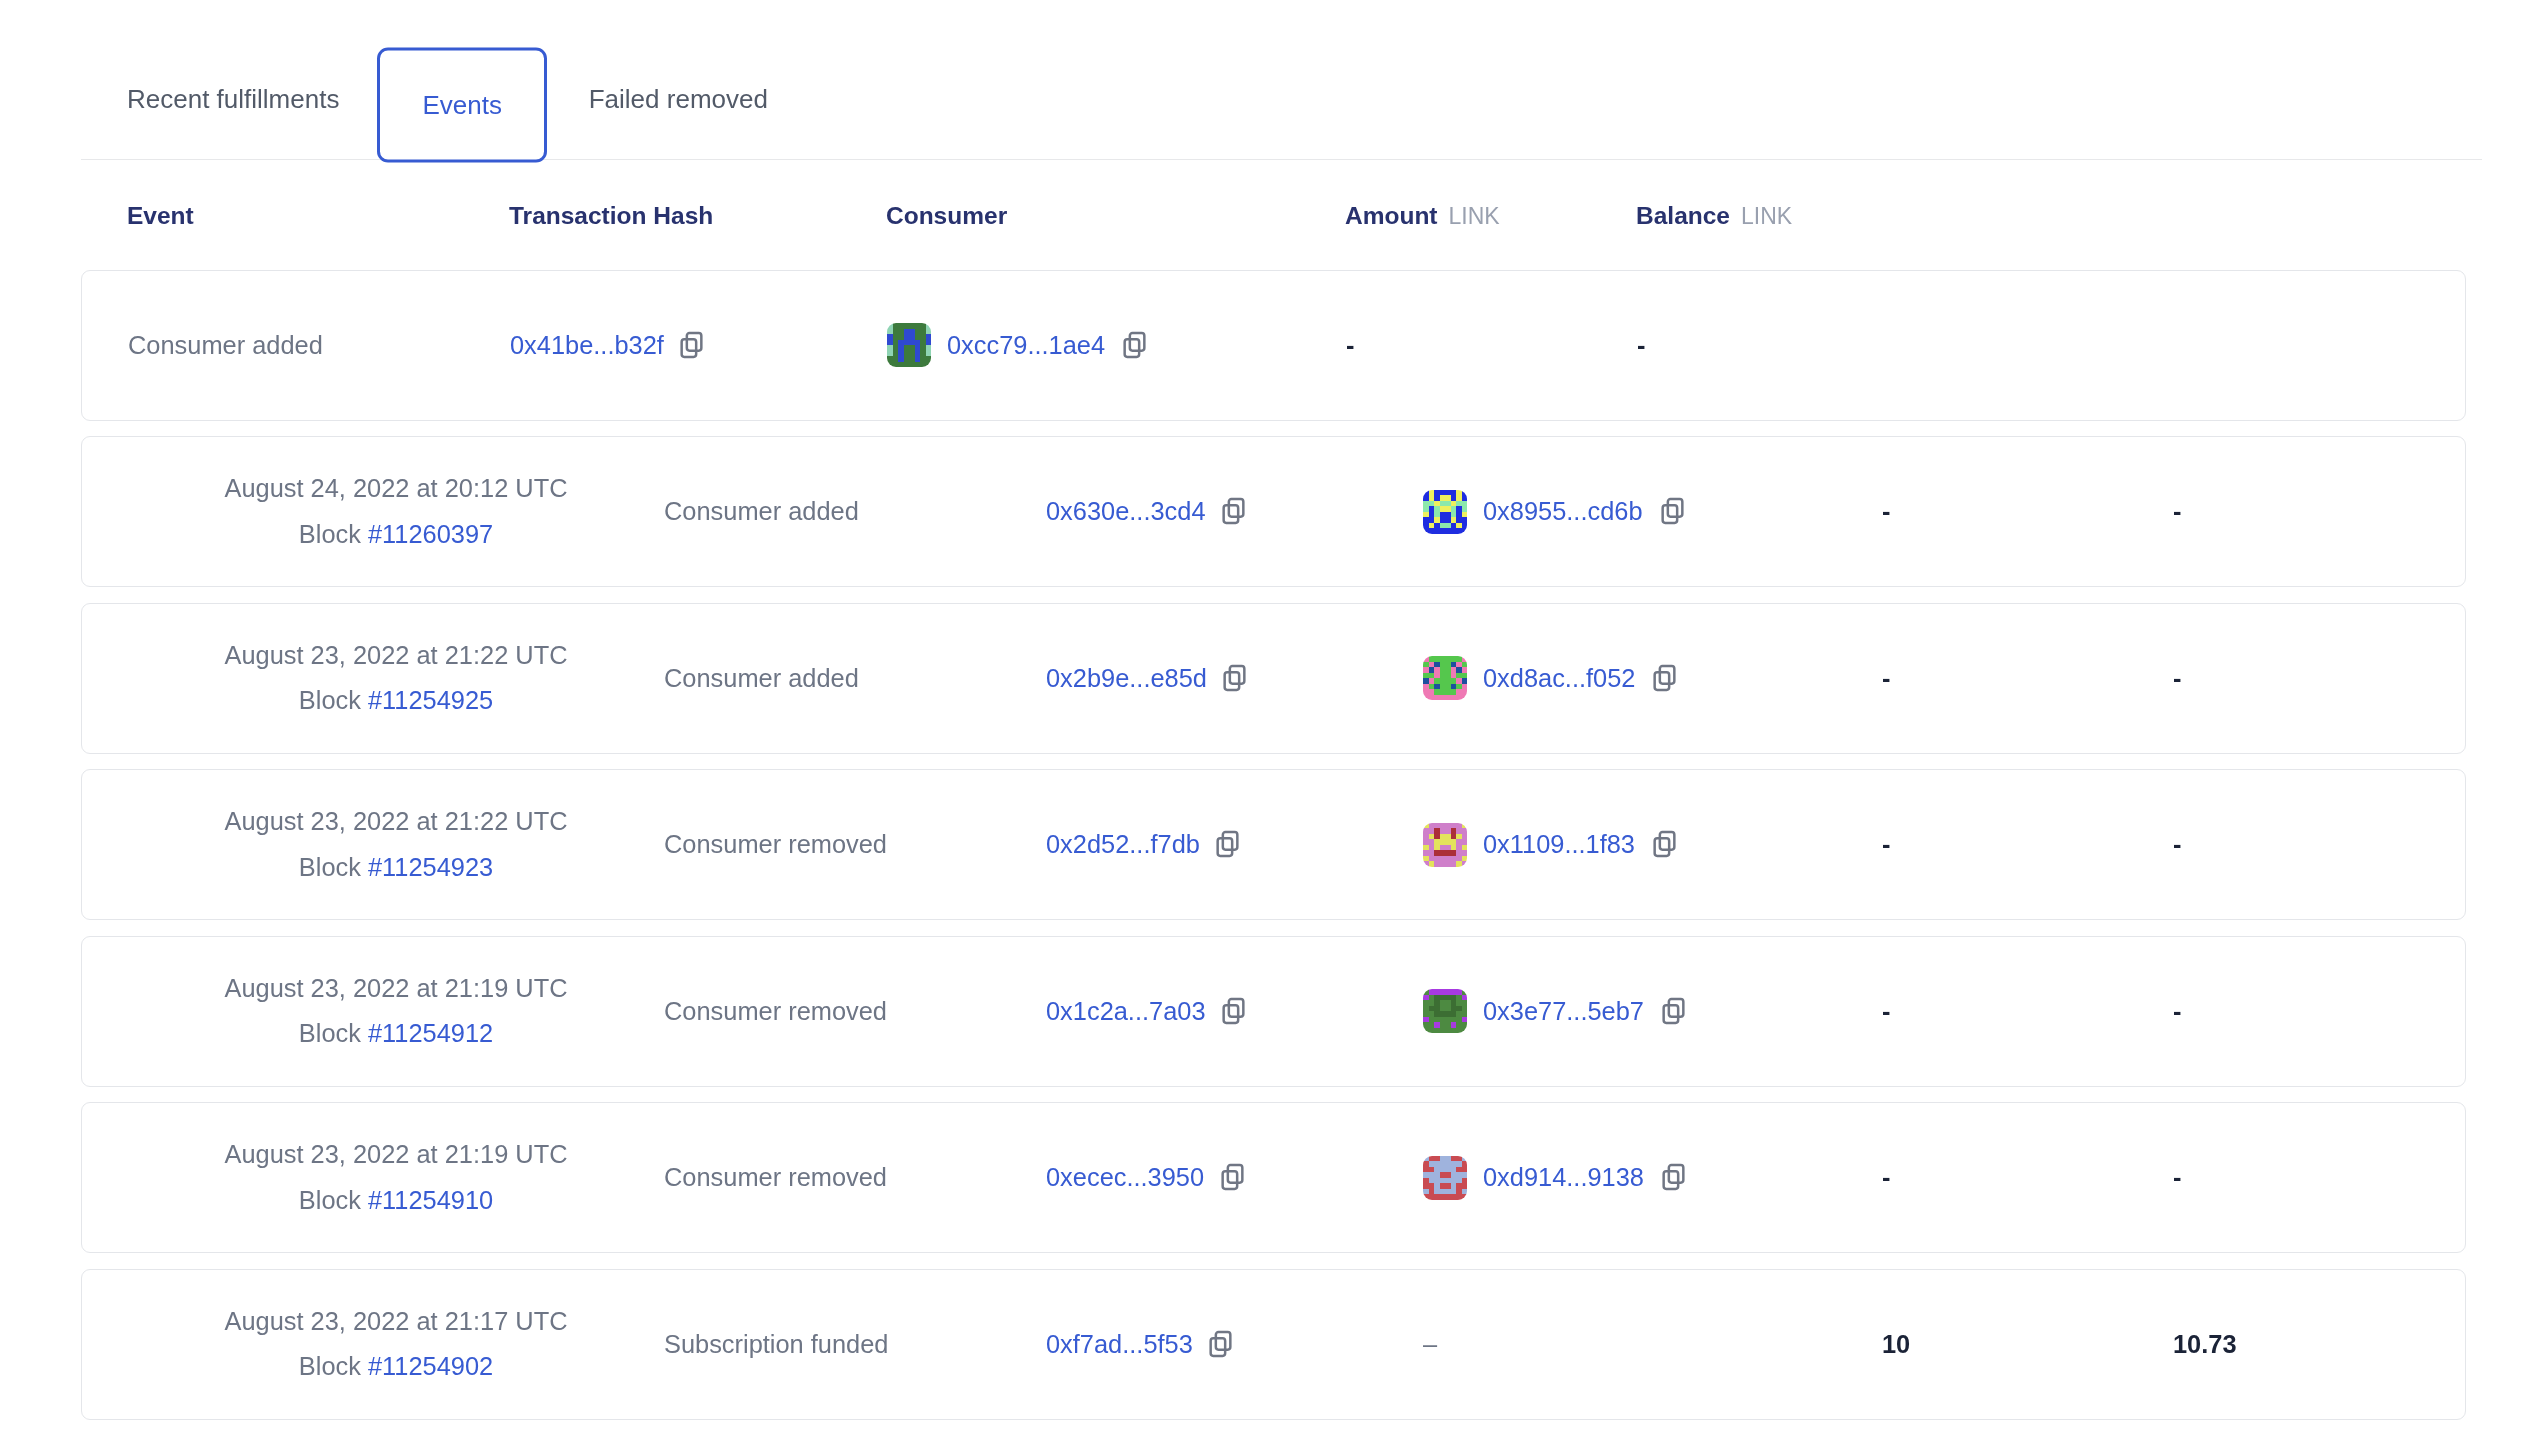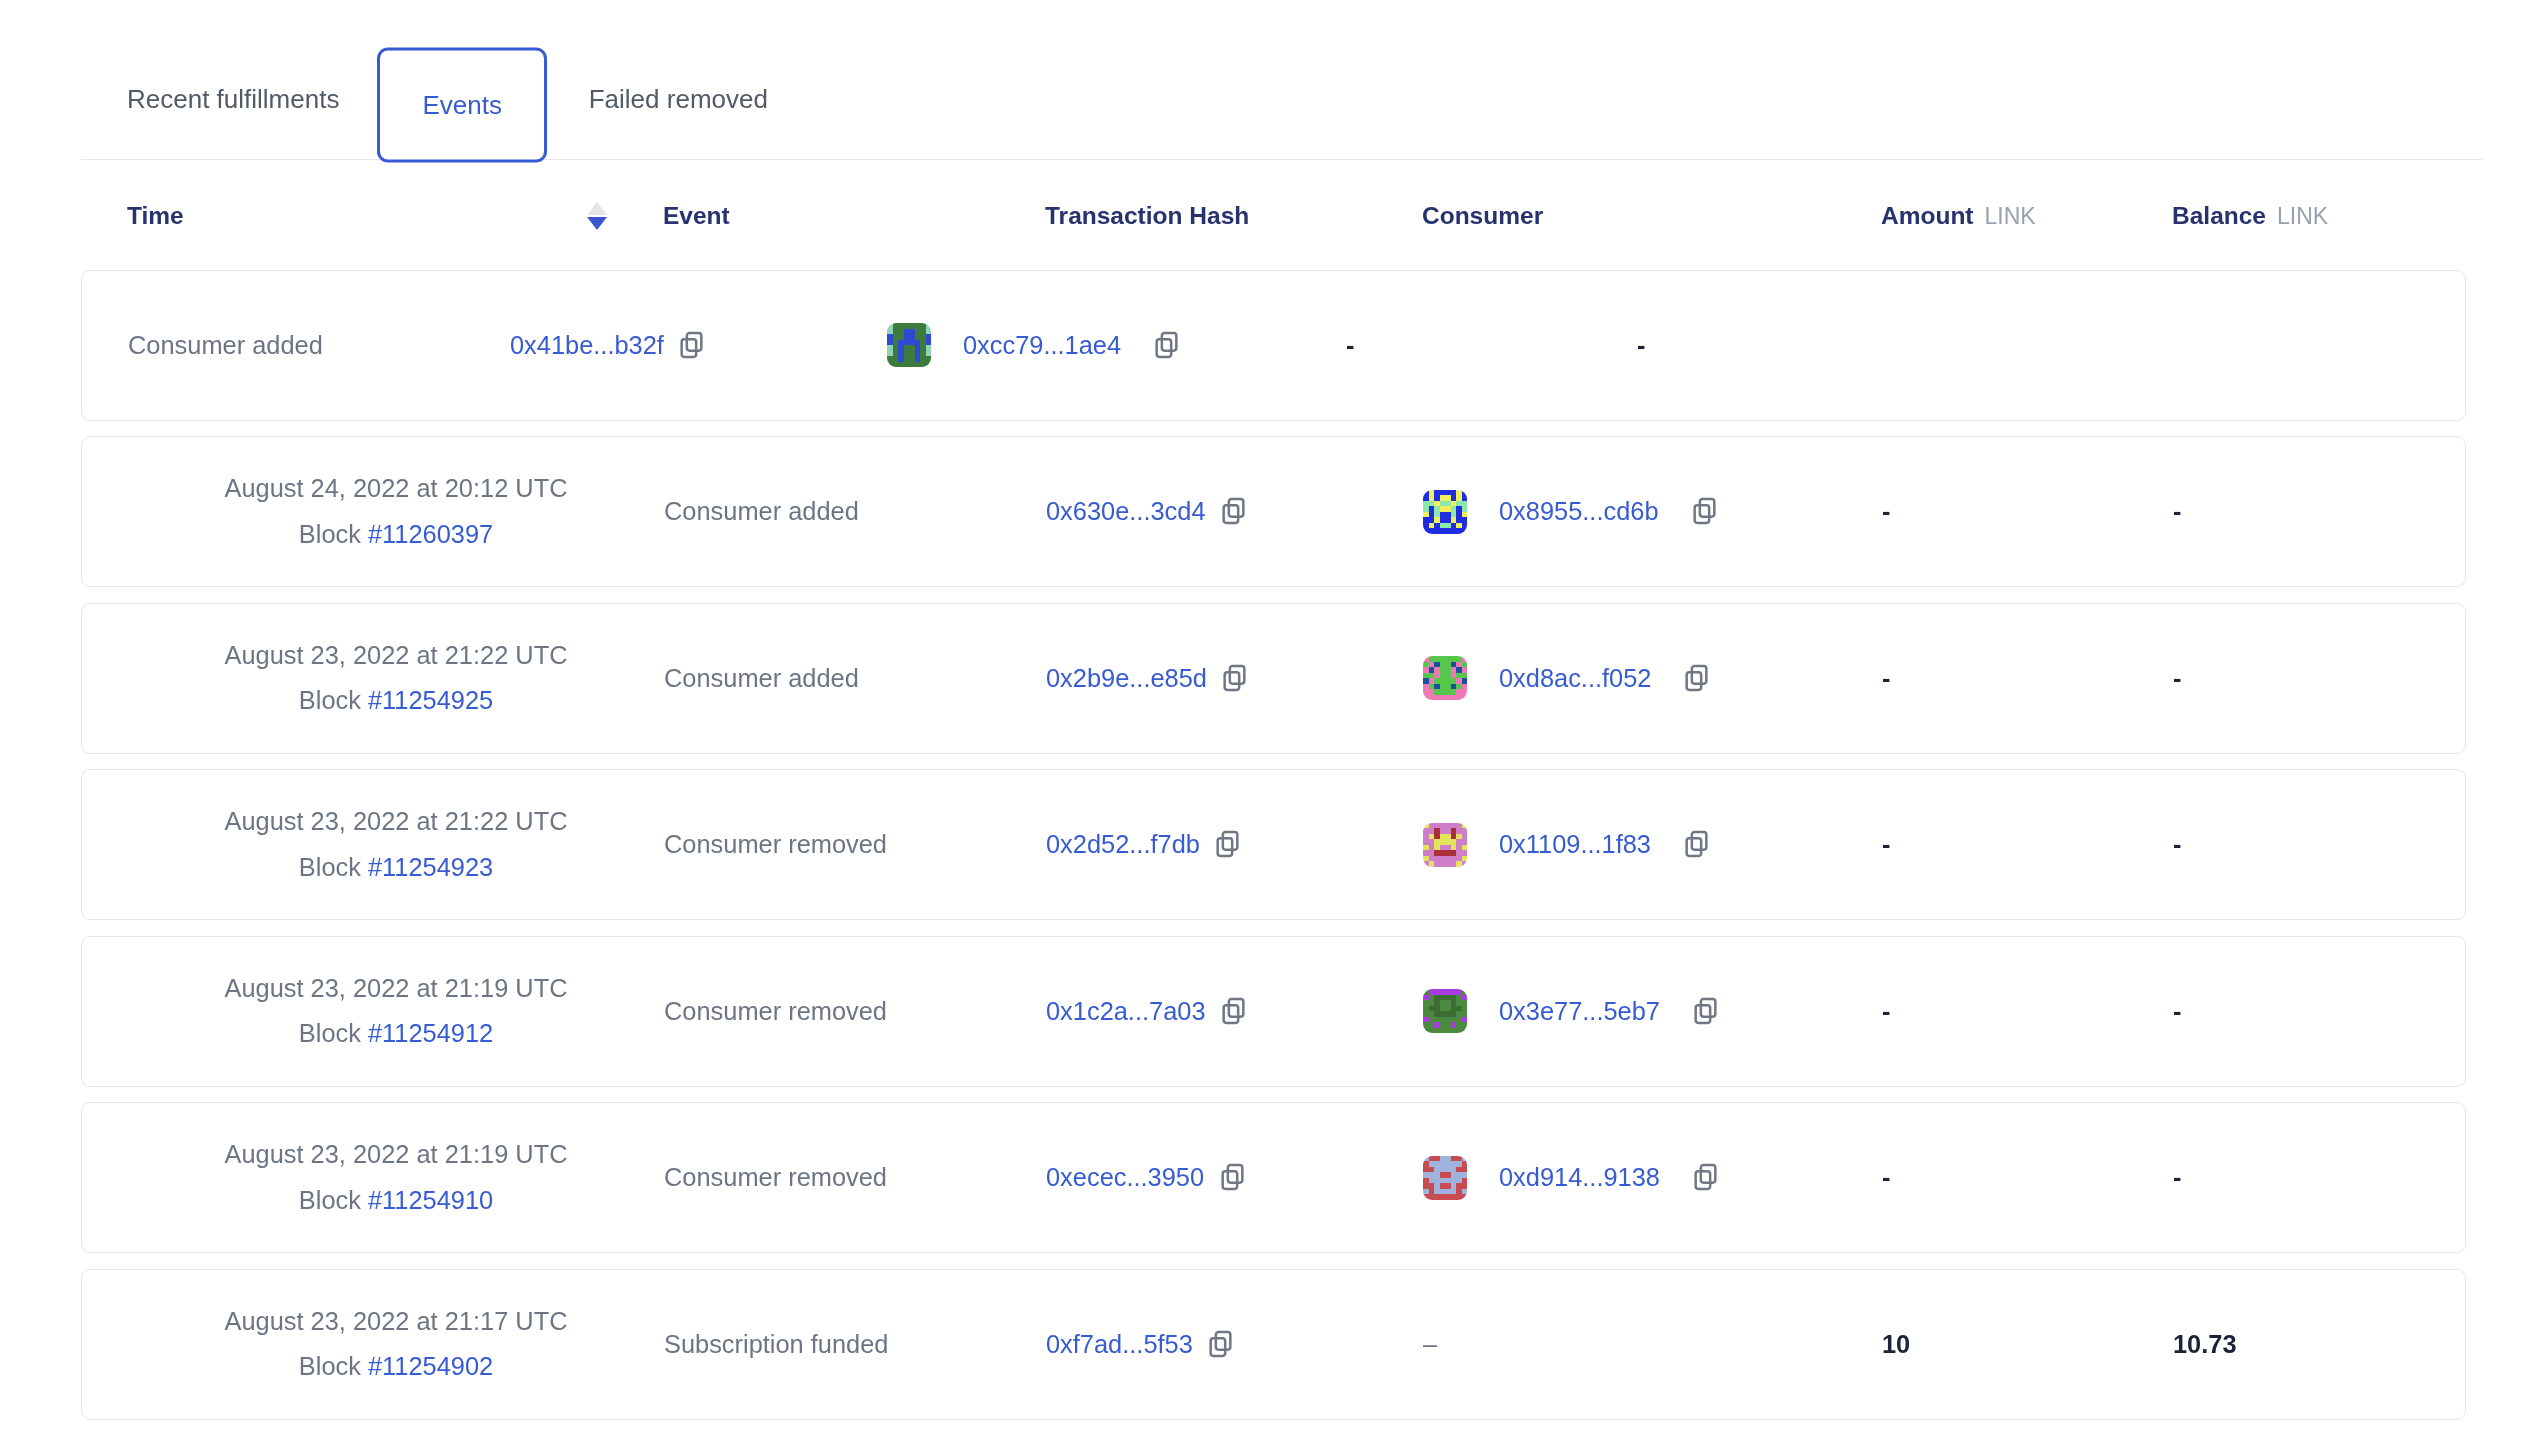--- a/index.html
+++ b/index.html
@@ -41,21 +41,21 @@
   .row-card { width:2385px; height:151px; border:1.8px solid #e4e6ea; border-radius:9px;
               margin-bottom:15.5px; display:flex; align-items:center; padding-left:46px; background:#fff; }
   .cell-time { width:536px; display:flex; flex-direction:column; justify-content:center; gap:16.4px; }
   .date-text { font-size:25.4px; color:#6d7585; }
   .block-line { font-size:25.4px; color:#6d7585; }
   .block-link { color:#375bd2; cursor:pointer; text-decoration:none; }
   .event-text { font-size:25.4px; color:#6d7585; }
   .hash-wrap { display:flex; align-items:center; gap:14.5px; }
   .hash-link { font-size:25.4px; color:#375bd2; cursor:pointer; }
   .copy-btn { width:27px; height:29px; cursor:pointer; display:inline-flex; }
-  .consumer-wrap { display:flex; align-items:center; gap:32px; }
+  .consumer-wrap { display:flex; align-items:center; gap:16px; }
   .identicon { width:44px; height:44px; border-radius:9px; overflow:hidden;
                display:grid; grid-template-columns:repeat(8,1fr); grid-template-rows:repeat(8,1fr); flex:0 0 auto; }
   .identicon span { width:100%; height:100%; }
   .value-text { font-size:25.4px; font-weight:600; color:#1b2337; }
   .placeholder-text { font-size:25.4px; color:#6d7585; }
 </style>
 </head>
 <body>
 
 <div class="content">
@@ -63,27 +63,20 @@
 
   <div class="tabs">
     <div class="tab first">Recent fulfillments</div>
     <div class="tab-box">
       <div class="tab">Events</div>
     </div>
     <div class="tab last">Failed removed</div>
   </div>
 
   <div class="thead">
-    <div class="col-time">
-      <span class="th">Time</span>
-      <span class="sort-stack">
-        <span class="tri-up"></span>
-        <span class="tri-down"></span>
-      </span>
-    </div>
     <div class="col-event"><span class="th">Event</span></div>
     <div class="col-tx"><span class="th">Transaction Hash</span></div>
     <div class="col-consumer"><span class="th">Consumer</span></div>
     <div class="col-amount">
       <span class="th">Amount</span><span class="th-unit">LINK</span>
     </div>
     <div class="col-balance">
       <span class="th">Balance</span><span class="th-unit">LINK</span>
     </div>
   </div>

